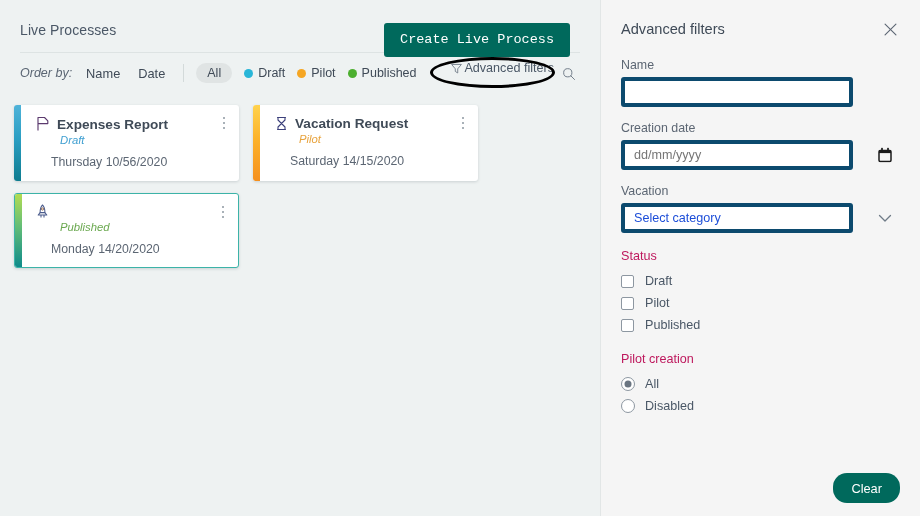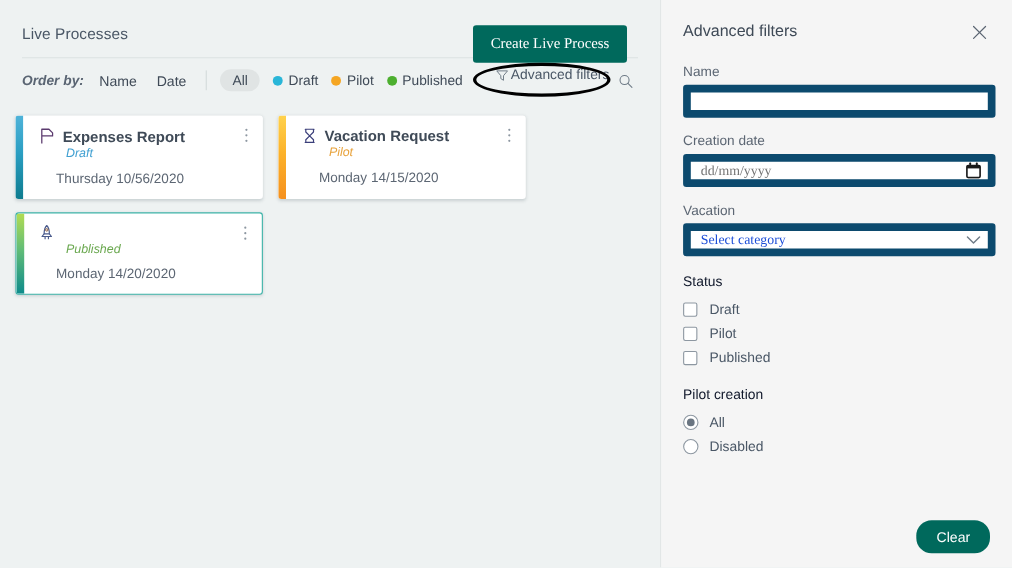--- a/index.html
+++ b/index.html
@@ -35,21 +35,21 @@
     color: #4a5766;
     font-weight: 400;
     letter-spacing: .1px;
   }
   .btn-create {
     background: #00695c;
     color: #ffffff;
     border: none;
     border-radius: 3px;
     font-size: 13.5px;
-    font-family: Liberation Serif, serif;
+    font-family: Liberation Mono, monospace;
     padding: 0 16px;
     height: 34px;
     line-height: 34px;
     cursor: pointer;
     white-space: nowrap;
     margin-top: 20px;
   }
   .hr-divider {
     height: 1px;
     background: #dde3e3;
@@ -61,21 +61,20 @@
     height: 40px;
     padding: 0 20px;
     position: relative;
     gap: 0;
   }
   .order-by-label {
     font-style: italic;
     font-size: 12.5px;
     color: #5a6573;
     margin-right: 14px;
-    font-weight: bold;
   }
   .order-opt {
     font-size: 12.8px;
     color: #3f4a57;
     margin-right: 18px;
     cursor: pointer;
   }
   .tb-sep {
     width: 1px;
     height: 18px;
@@ -237,27 +236,27 @@
     display: flex; align-items: center; justify-content: center;
   }
   .field-label {
     font-size: 12.4px;
     color: #5c6673;
     margin: 0 0 5px 0;
     display: block;
   }
   .field-group { margin-top: 14px; }
   .txt-input, .date-input, .sel-input {
-    width: 284px;
+    width: 232px;
     height: 30px;
     background: #ffffff;
-    border: 7px solid #0c4a6e;
+    border: 4px solid #0c4a6e;
     border-radius: 3px;
     font-size: 12.6px;
-    font-family: Liberation Serif, serif;
+    font-family: Liberation Sans, sans-serif;
     color: #3f4a57;
     padding: 0 9px;
     outline: none;
   }
   .input-shell {
     position: relative;
     width: 280px;
   }
   .in-icon {
     position: absolute;
@@ -267,21 +266,21 @@
     cursor: pointer;
     display: flex;
   }
   .sel-input {
     appearance: none;
     -webkit-appearance: none;
     color: #1d4ed8;
   }
   .group-title {
     font-size: 12.6px;
-    color: #0f172a;
+    color: #be185d;
     margin: 16px 0 7px 0;
   }
   .opt-row {
     display: flex;
     align-items: center;
     height: 22px;
     margin-bottom: 0;
     cursor: pointer;
   }
   .cbox {
@@ -412,21 +411,21 @@
           </div>
         <div class="card-titlerow">
           <span class="card-icon">
             <svg width="13" height="15" viewBox="0 0 13 15">
               <path d="M2.5 1.5 L10.5 1.5 M2.5 13.5 L10.5 13.5 M3 1.5 L3 4 L6.5 7.5 L10 4 L10 1.5 M3 13.5 L3 11 L6.5 7.5 L10 11 L10 13.5" fill="none" stroke="#3b3f7a" stroke-width="1.1" stroke-linecap="round" stroke-linejoin="round"></path>
             </svg>
           </span>
           <span class="card-title">Vacation Request</span>
         </div>
         <div class="card-status" style="color:#e8a33d">Pilot</div>
-        <div class="card-date">Monday 14/15/2020</div>
+        <div class="card-date">Saturday 14/15/2020</div>
       </div>
 
       <div class="card selected">
         <span class="accent" style="background:linear-gradient(180deg,#b2dc52 0%,#62bd77 45%,#0e8b8b 100%)"></span>
         <div class="kebab">
             <i></i>
             <i></i>
             <i></i>
           </div>
         <div class="card-titlerow">

